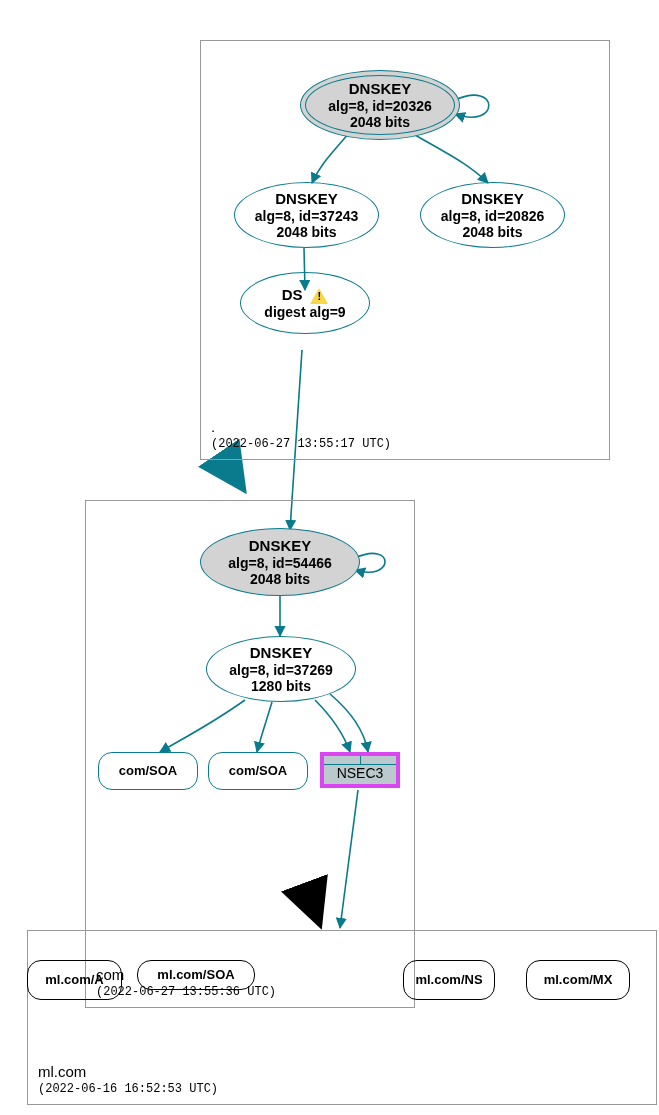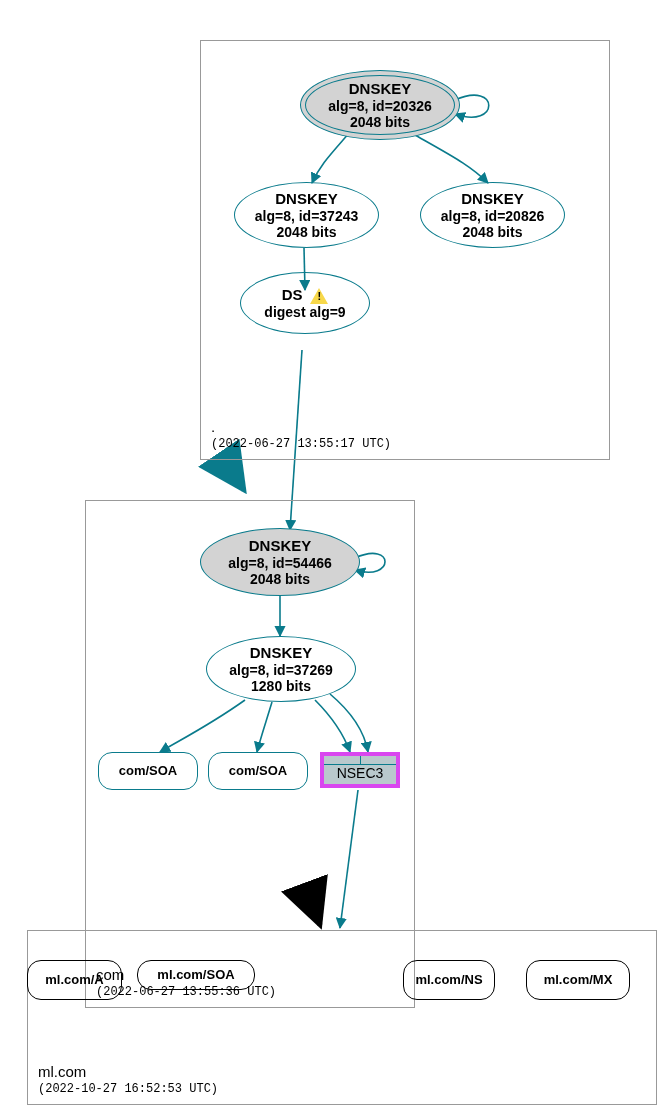--- a/index.html
+++ b/index.html
@@ -191,21 +191,21 @@
   <div class="zone" style="left:85px; top:500px; width:330px; height:508px;">
     <div class="zone-label">
       <span class="zname">com</span>
       <span class="zts">(2022-06-27 13:55:36 UTC)</span>
     </div>
   </div>
 
   <div class="zone" style="left:15px; top:930px; width:630px; height:175px;margin-left:12px;">
     <div class="zone-label">
       <span class="zname">ml.com</span>
-      <span class="zts">(2022-10-27 16:52:53 UTC)</span>
+      <span class="zts">(2022-06-16 16:52:53 UTC)</span>
     </div>
   </div>
 
   <div class="node ellipse double filled" style="left:300px; top:70px; width:160px; height:70px;">
     <span class="title">DNSKEY</span>
     <span class="sub">alg=8, id=20326</span>
     <span class="sub">2048 bits</span>
   </div>
 
   <div class="node ellipse" style="left:234px; top:182px; width:145px; height:66px;">

